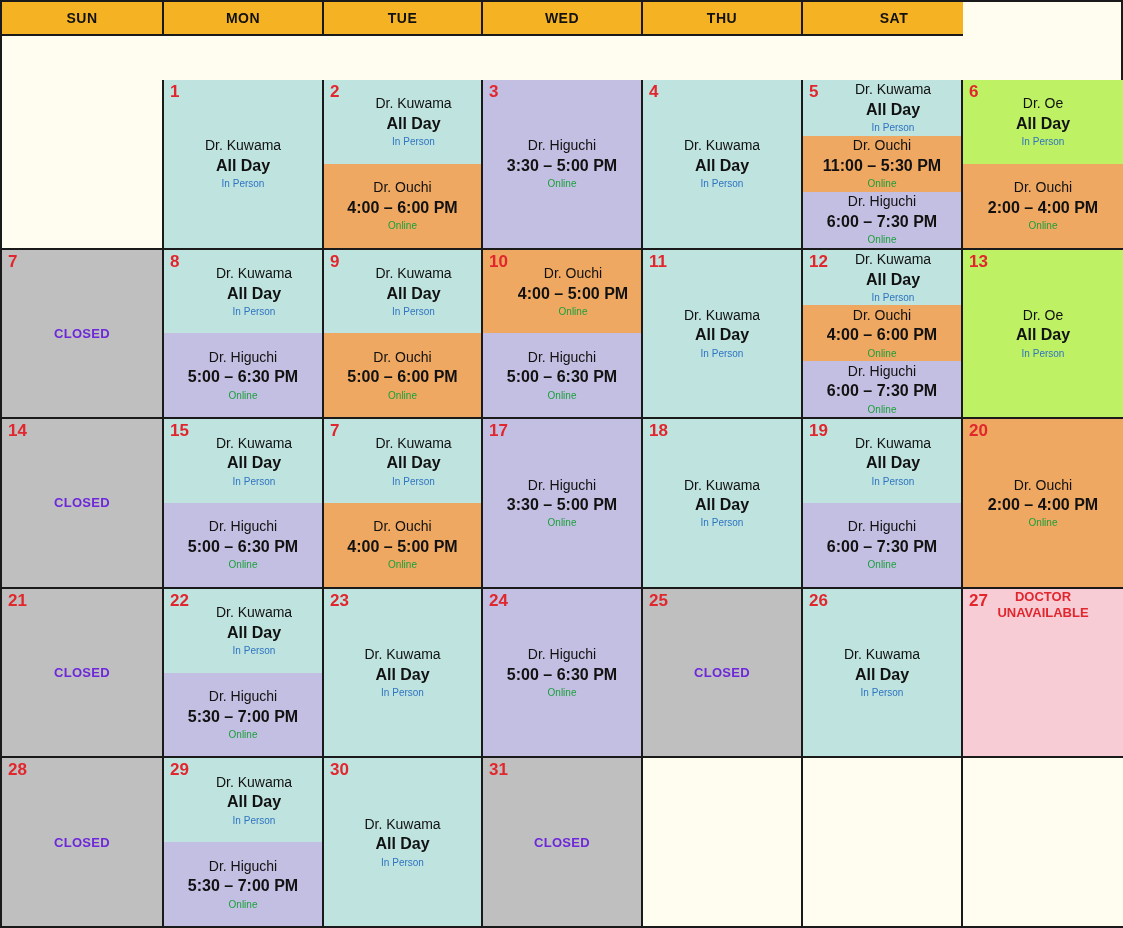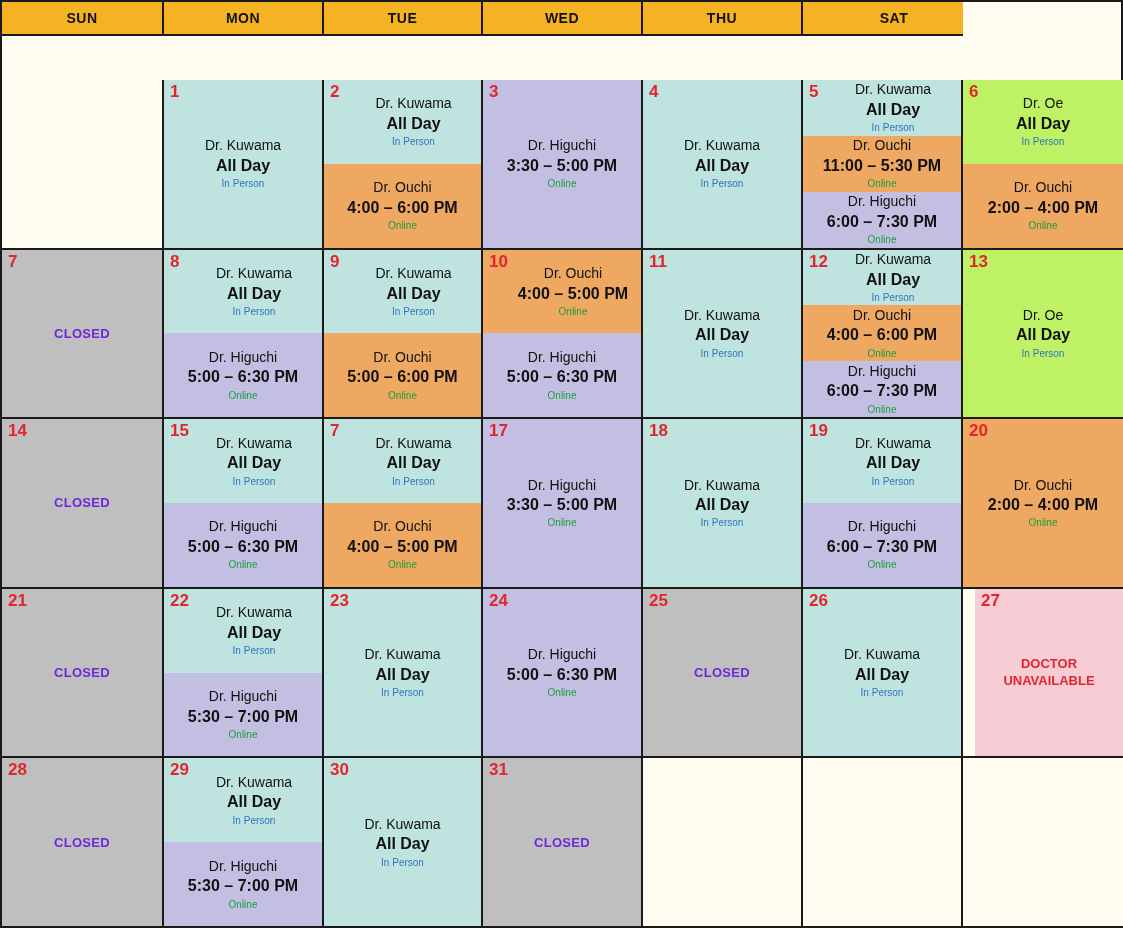--- a/index.html
+++ b/index.html
@@ -77,22 +77,20 @@
     font-size: 13px;
     font-weight: bold;
     color: #6d28d9;
     letter-spacing: 0.3px;
     text-align: center;
   }
   .unavailable-cell {
     background: #f7ccd5;
     display: flex;
     align-items: center;
-    justify-content: center;
-    margin-left: 12px;
   }
   .unavailable-label {
     font-size: 13px;
     font-weight: bold;
     color: #e1262d;
     text-align: center;
     line-height: 1.25;
   }
   .empty-cell { background: #fffdf0; }
 

